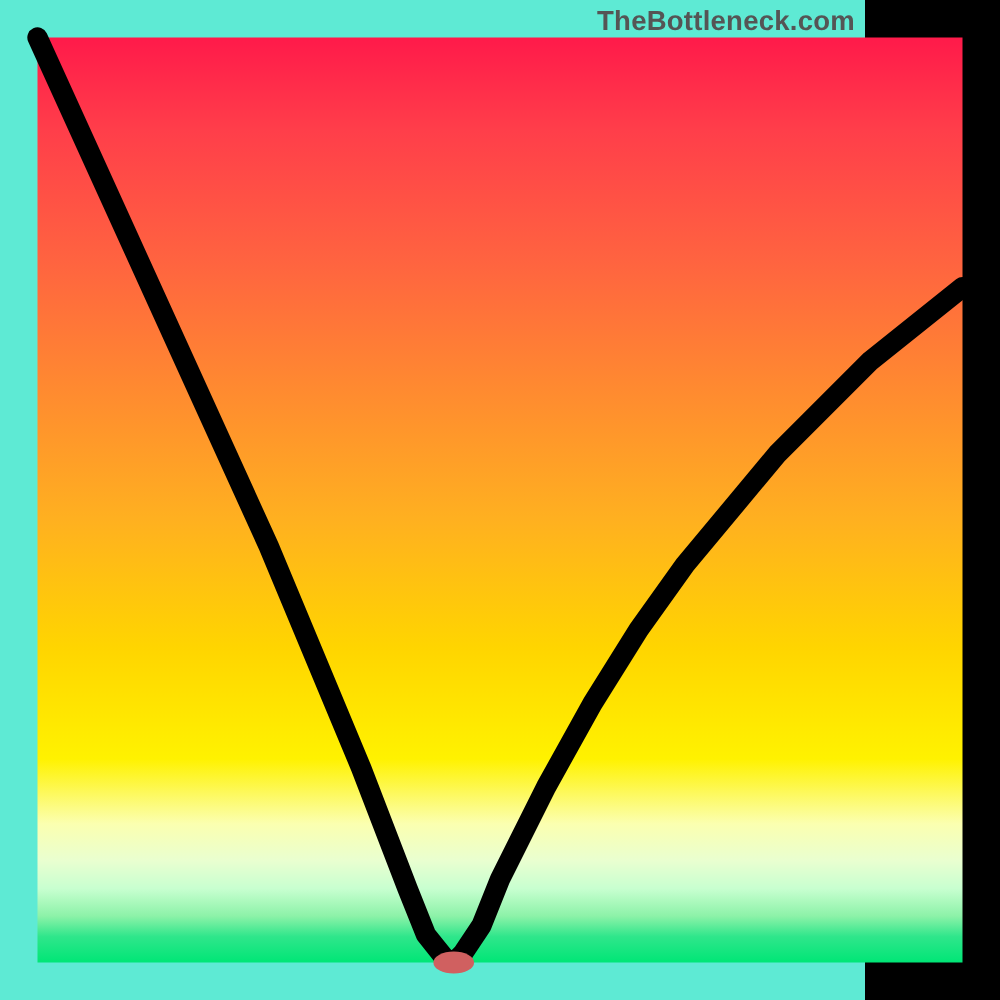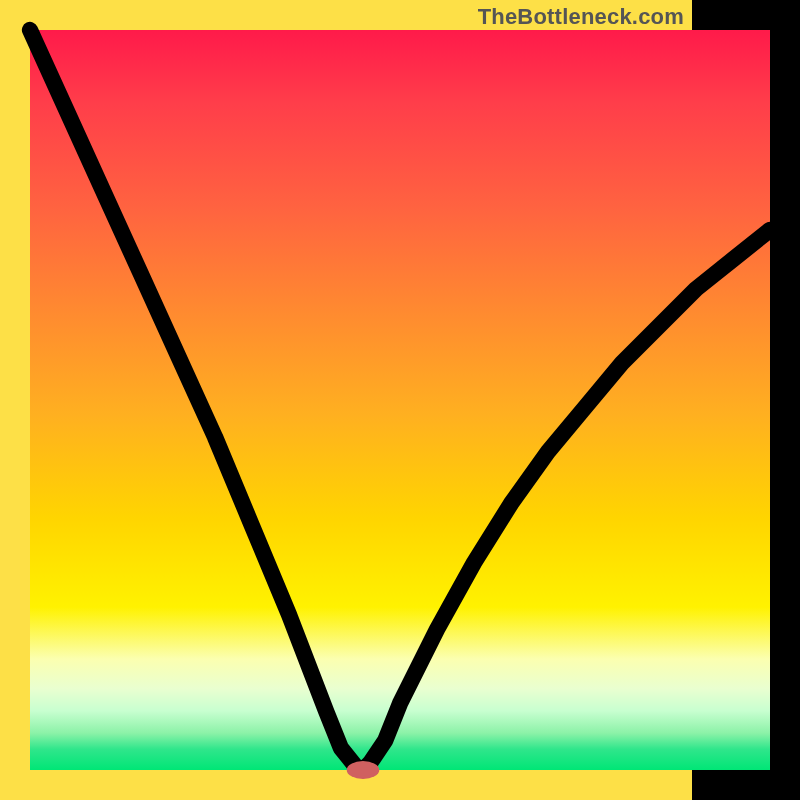--- a/index.html
+++ b/index.html
@@ -8,21 +8,21 @@
     width: 800px;
     height: 800px;
     background: #000;
     overflow: hidden;
     font-family: Arial, Helvetica, sans-serif;
   }
   .frame {
     position: relative;
     width: 692px;
     height: 800px;
-    background: #fde047;
+    background: #5eead4;
   }
   .plot-area {
     position: absolute;
     left: 30px;
     top: 30px;
     width: 740px;
     height: 740px;
     background: linear-gradient(
       to bottom,
       #ff1a4a 0%,

